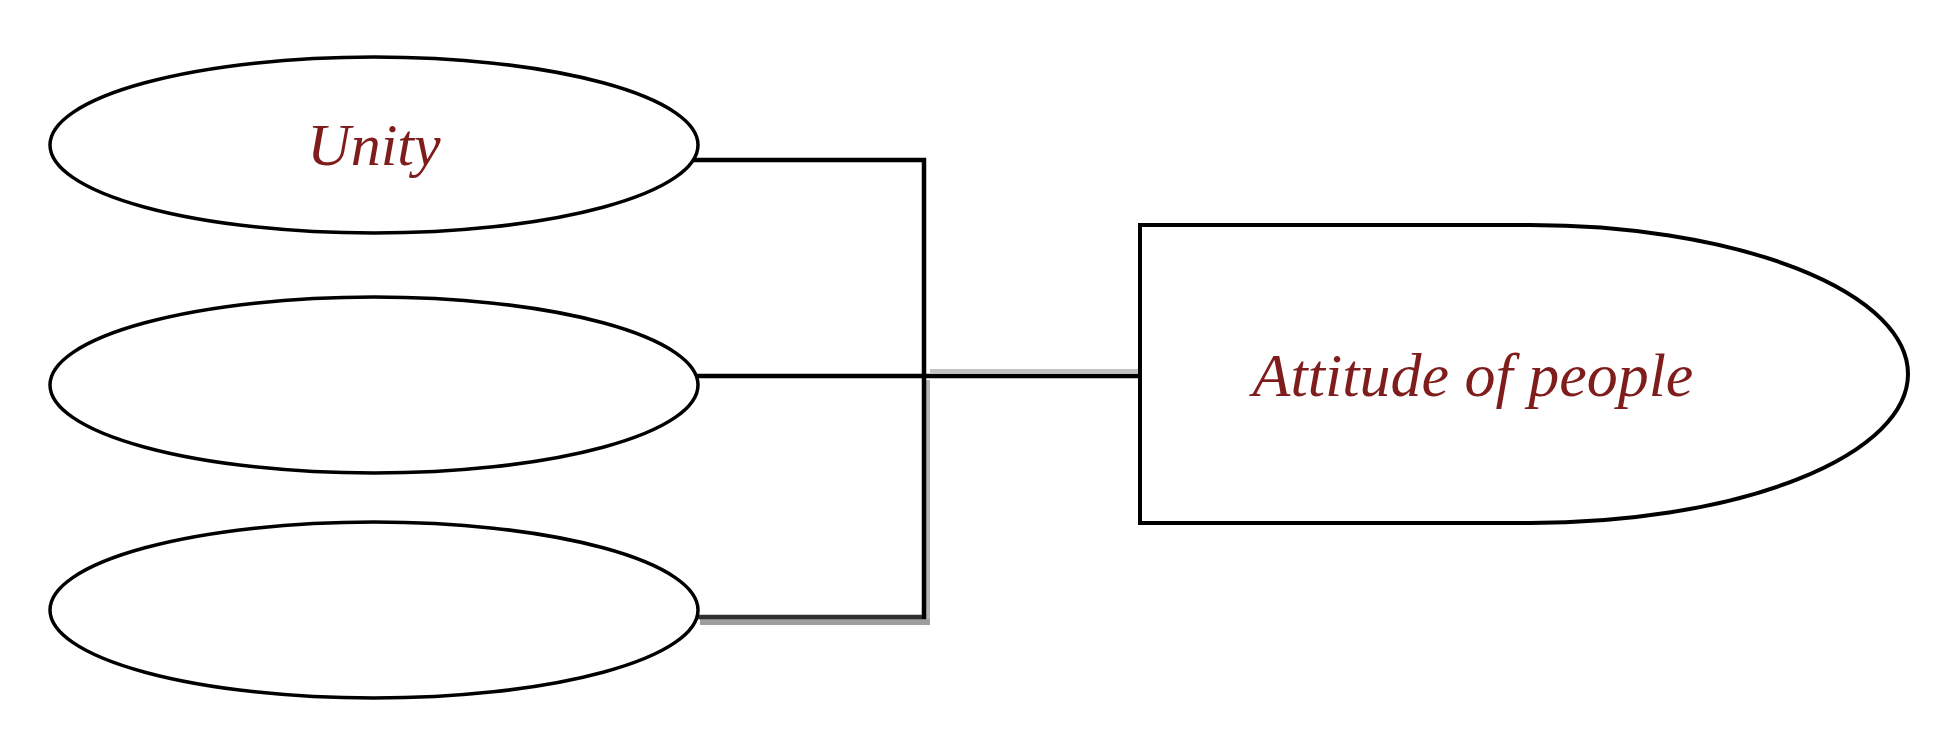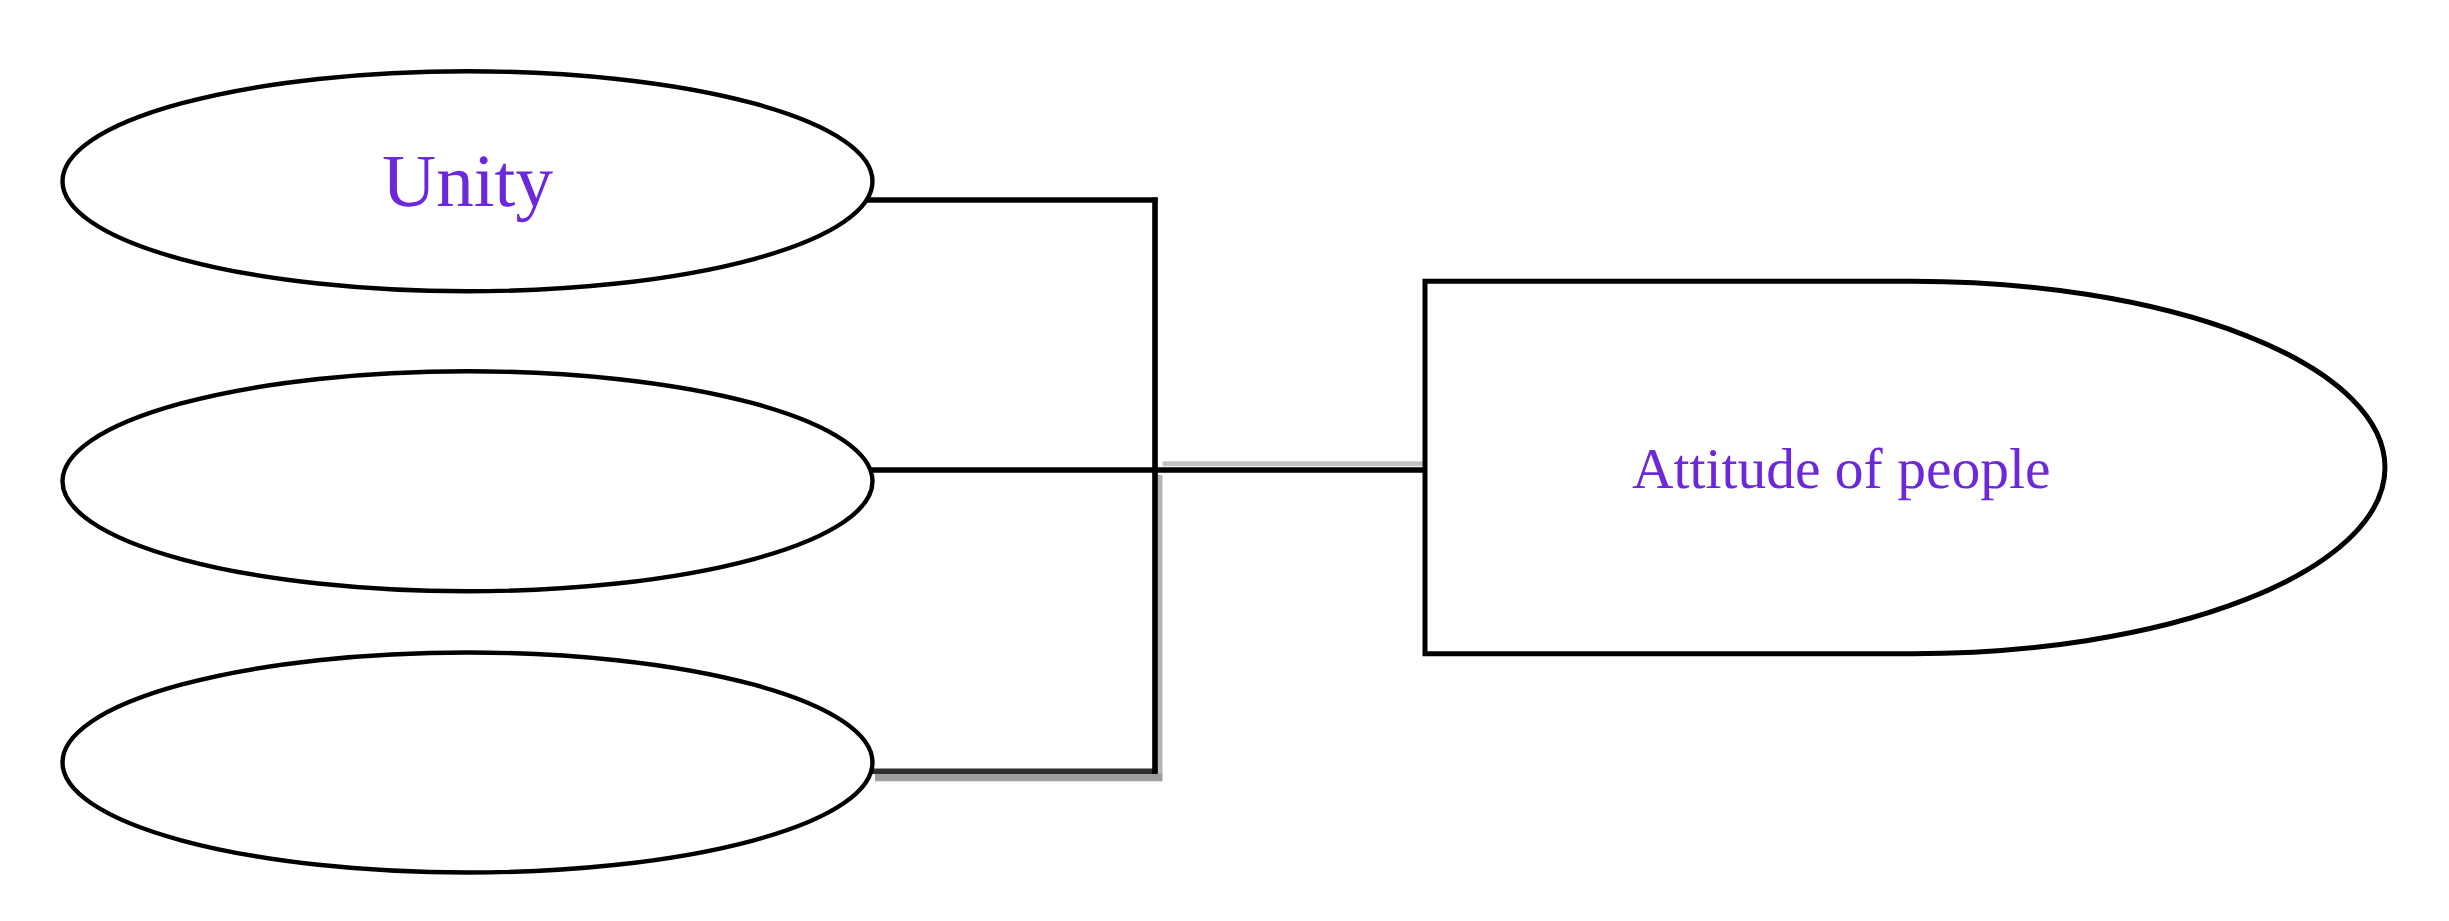--- a/index.html
+++ b/index.html
@@ -21,31 +21,32 @@
     top: 0;
     width: 1959px;
     height: 737px;
   }
   .node-label {
     position: absolute;
     display: flex;
     align-items: center;
     justify-content: center;
     text-align: center;
-    color: #6d28d9;
+    color: #7f1d1d;
     font-size: 60px;
     line-height: 1.4;
     white-space: nowrap;
     pointer-events: none;
+    font-style: italic;
   }
   .label-unity          { left: 74px;   top: 85px;  width: 600px; height: 120px; }
   .label-balance        { left: 74px;   top: 325px; width: 600px; height: 120px; }
   .label-responsibility { left: 74px;   top: 550px; width: 600px; height: 120px; }
   .label-attitude       { left: 1143px; top: 235px; width: 660px; height: 280px;
-                          flex-direction: column; font-size: 46px; }
+                          flex-direction: column; font-size: 62px; }
   .label-attitude .line { display: block; }
 </style>
 </head>
 <body>
 
 <div class="canvas">
 
   <svg class="diagram-svg" viewBox="0 0 1959 737" xmlns="http://www.w3.org/2000/svg">
 
     <g>

